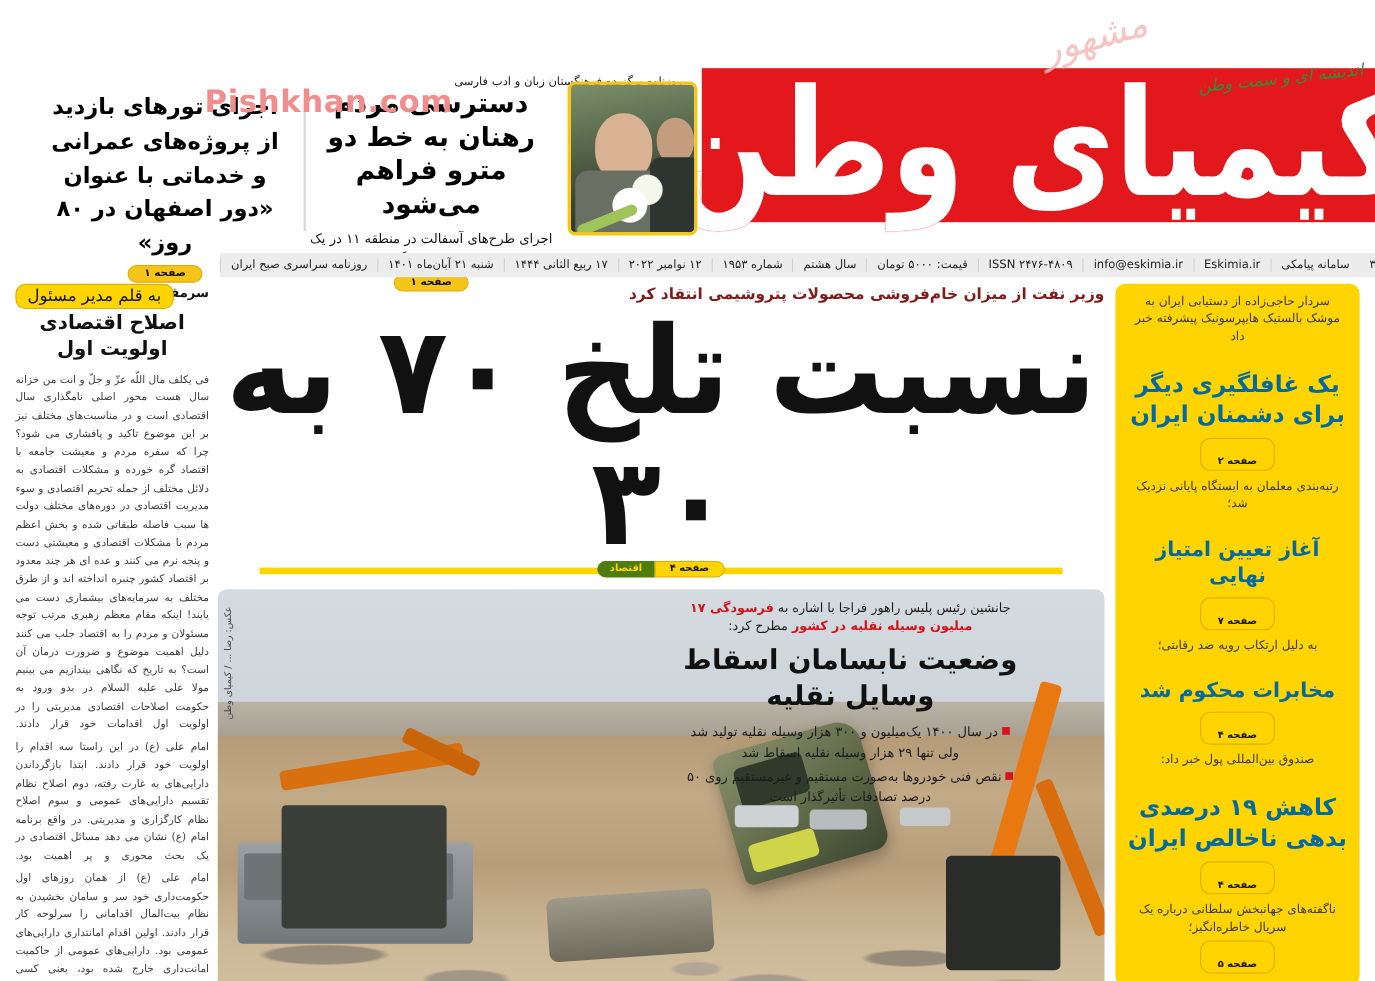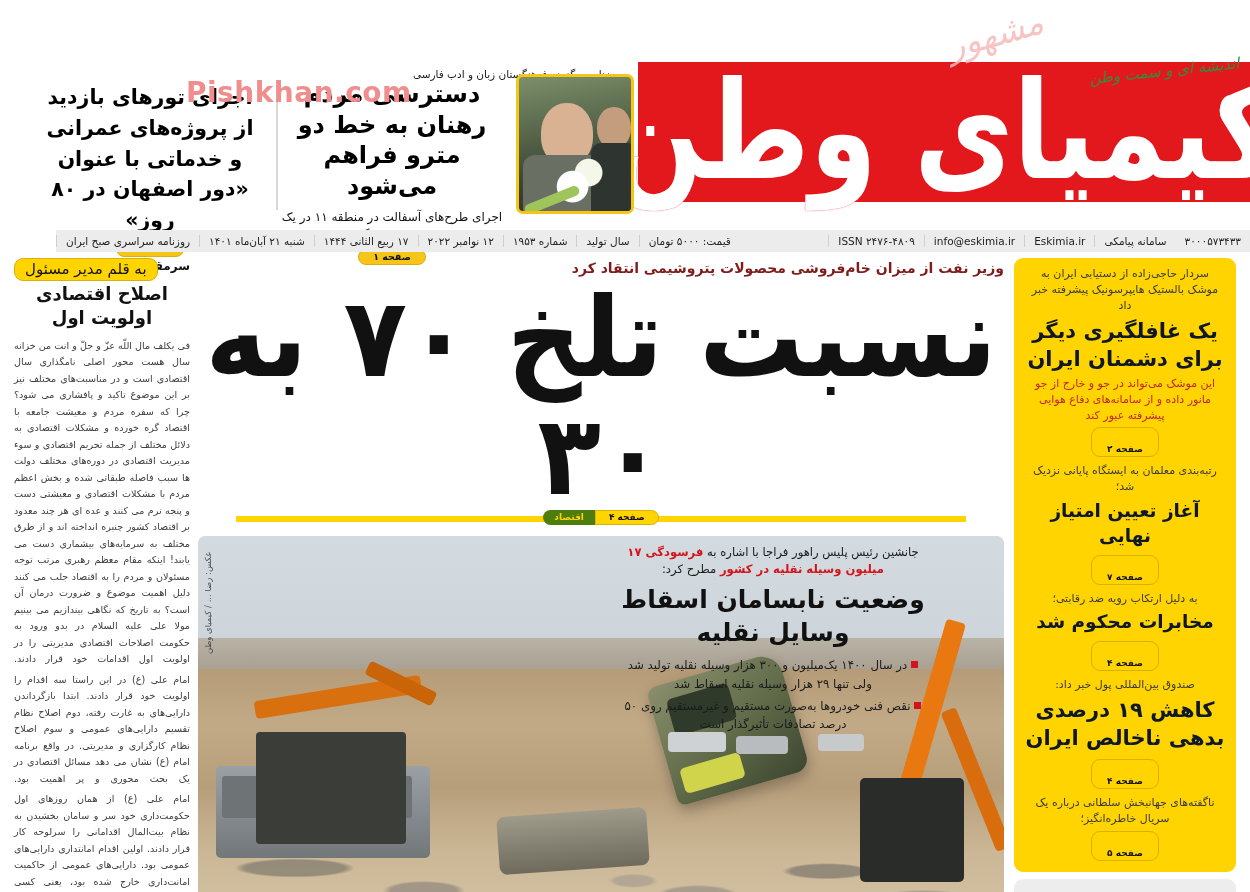--- a/index.html
+++ b/index.html
@@ -105,21 +105,21 @@
   .vdiv { position:absolute; right:972px; top:90px; width:2px; height:120px; background:#d8d8d8; }
 
   .pagetag {
     display:inline-block; background:#f5c518; color:#111;
     border-radius:9px; padding:1px 14px 2px; font-size:9.5px;
     border:1px solid #dcae12; margin-top:5px; font-weight:bold;
   }
 
   
   .infostrip {
-    position:absolute; top:230px; right:0; width:1194px; height:22px;
+    position:absolute; top:230px; right:0; width:1050px; height:22px;
     background:#ececec; display:flex; flex-direction:row-reverse;
     align-items:center; font-size:10.5px; color:#222; direction:rtl;
   }
   .infostrip .seg { padding:0 9px; border-left:1px solid #cfcfcf; white-space:nowrap; }
   .infostrip .seg:last-child { border-left:none; }
   .infostrip .spacer { flex:1; }
 
   
   .body { position:absolute; top:258px; right:0; width:1250px; height:634px; }
 
@@ -128,22 +128,22 @@
   .side-yellow {
     background:#ffd400; border-radius:9px; padding:8px 11px 11px;
     text-align:center; direction:rtl;
   }
   .side-grey {
     background:#ededed; border-radius:9px; padding:9px 11px 11px;
     text-align:center; direction:rtl; margin-top:7px;
   }
   .s-kicker { font-size:11px; line-height:1.45; color:#3a3a3a; }
   .s-title {
-    font-size:21px; font-weight:bold; line-height:1.33; color:#0f172a;
-    margin:4px 0 2px; letter-spacing:-.2px;
+    font-size:21px; font-weight:bold; line-height:1.33; color:#0369a1;
+    margin:22px 0 2px; letter-spacing:-.2px;
   }
   .s-title.sm { font-size:18.5px; }
   .s-sub { font-size:11px; line-height:1.45; color:#c0272d; margin-top:2px; }
   .s-item + .s-item { margin-top:6px; }
   .tag-dark {
     display:inline-block; background:#ffd400; color:#111;
     border:1px solid #d9b100; border-radius:9px;
     padding:16px 15px 2px; font-size:9px; font-weight:bold; margin-top:4px;
   }
 
@@ -330,39 +330,38 @@
       <div class="pagetag">صفحه ۱</div>
     </div>
   </div>
 
   <div class="infostrip">
     <div class="seg">روزنامه سراسری صبح ایران</div>
     <div class="seg">شنبه ۲۱ آبان‌ماه ۱۴۰۱</div>
     <div class="seg">۱۷ ربیع الثانی ۱۴۴۴</div>
     <div class="seg">۱۲ نوامبر ۲۰۲۲</div>
     <div class="seg">شماره ۱۹۵۳</div>
-    <div class="seg">سال تولید</div>
+    <div class="seg">سال هشتم</div>
     <div class="seg">قیمت: ۵۰۰۰ تومان</div>
     <div class="spacer"></div>
     <div class="seg">ISSN ۲۴۷۶-۴۸۰۹</div>
     <div class="seg">info@eskimia.ir</div>
     <div class="seg">Eskimia.ir</div>
     <div class="seg">سامانه پیامکی</div>
     <div class="seg">۳۰۰۰۵۷۳۴۳۳</div>
   </div>
 
   <div class="body">
 
     <div class="side">
       <div class="side-yellow">
 
         <div class="s-item">
           <div class="s-kicker">سردار حاجی‌زاده از دستیابی ایران به موشک بالستیک هایپرسونیک پیشرفته خبر داد</div>
           <div class="s-title">یک غافلگیری دیگر برای دشمنان ایران</div>
-          <div class="s-sub">این موشک می‌تواند در جو و خارج از جو مانور داده و از سامانه‌های دفاع هوایی پیشرفته عبور کند</div>
           <div class="tag-dark">صفحه ۲</div>
         </div>
 
         <div class="s-item">
           <div class="s-kicker">رتبه‌بندی معلمان به ایستگاه پایانی نزدیک شد؛</div>
           <div class="s-title sm">آغاز تعیین امتیاز نهایی</div>
           <div class="tag-dark">صفحه ۷</div>
         </div>
 
         <div class="s-item">

